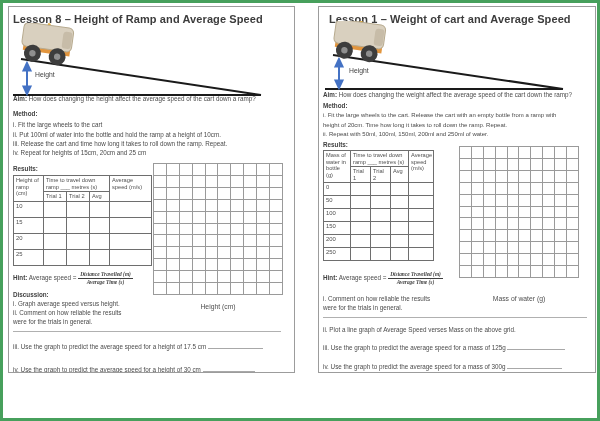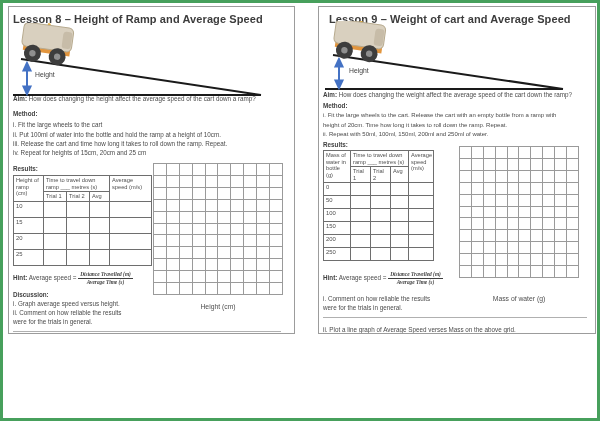--- a/index.html
+++ b/index.html
@@ -15,21 +15,21 @@
     --ink:#4a4a4a;
   }
   *{margin:0;padding:0;box-sizing:border-box;}
   html,body{width:600px;height:421px;}
   body{
     position:relative;background:#fff;
     border:3px solid var(--frame-color);
     font-family:"Liberation Sans",sans-serif;color:var(--ink);
     overflow:hidden;
   }
-  .page{position:absolute;top:3px;height:328px;background:#fff;border:1px solid #9c9c9c;overflow:hidden;}
+  .page{position:absolute;top:3px;height:367px;background:#fff;border:1px solid #9c9c9c;overflow:hidden;}
   #page-left{left:5px;width:287px;}
   #page-right{left:315px;width:278px;}
   .abs{position:absolute;}
   .title{position:absolute;font-size:11px;font-weight:600;color:#3c3c3c;letter-spacing:.1px;white-space:nowrap;}
   .t{position:absolute;font-size:6.3px;color:var(--ink);white-space:nowrap;line-height:1.2;}
   .t b{color:#3f3f3f;}
   .sm{font-size:6.0px;}
   .hlabel{position:absolute;font-size:6.8px;color:#3f3f3f;}
   .rtable{position:absolute;border-collapse:collapse;table-layout:fixed;font-size:5.7px;color:#4f4f4f;}
   .rtable td{border:1px solid #6e6e6e;padding:1px 2px;vertical-align:top;line-height:1.15;overflow:hidden;}
@@ -266,21 +266,21 @@
 
   <div class="t" style="left:4px;top:336px"><span>iii. Use the graph to predict the average speed for a height of 17.5 cm</span> <span class="blank" style="width:55px"></span></div>
   <div class="t" style="left:4px;top:359px"><span>iv. Use the graph to predict the average speed for a height of 30 cm</span> <span class="blank" style="width:52px"></span></div>
 
   <div class="t" style="left:4px;top:381px"><b>Conclusion:</b> <span class="blank" style="width:222px"></span></div>
 
   <div class="pagenum" style="right:8px;top:392px">8</div>
 </div>
 
 <div class="page" id="page-right">
-  <div class="title" style="left:10px;top:6px">Lesson 9 – Weight of cart and Average Speed</div>
+  <div class="title" style="left:10px;top:6px">Lesson 1 – Weight of cart and Average Speed</div>
 
   <svg class="abs" style="left:4px;top:14px" width="250" height="72" viewBox="0 0 250 72">
     <line class="ramp" x1="2" y1="68" x2="240" y2="68"></line>
     <line class="ramp" x1="10" y1="34" x2="240" y2="68"></line>
     <g class="arrow" stroke-width="2">
       <line x1="16" y1="44" x2="16" y2="64"></line>
       <polygon points="16,38 12.5,45.5 19.5,45.5"></polygon>
       <polygon points="16,67 12.5,59.5 19.5,59.5"></polygon>
     </g>
     <g transform="translate(8,-3) rotate(8 26 36)">

